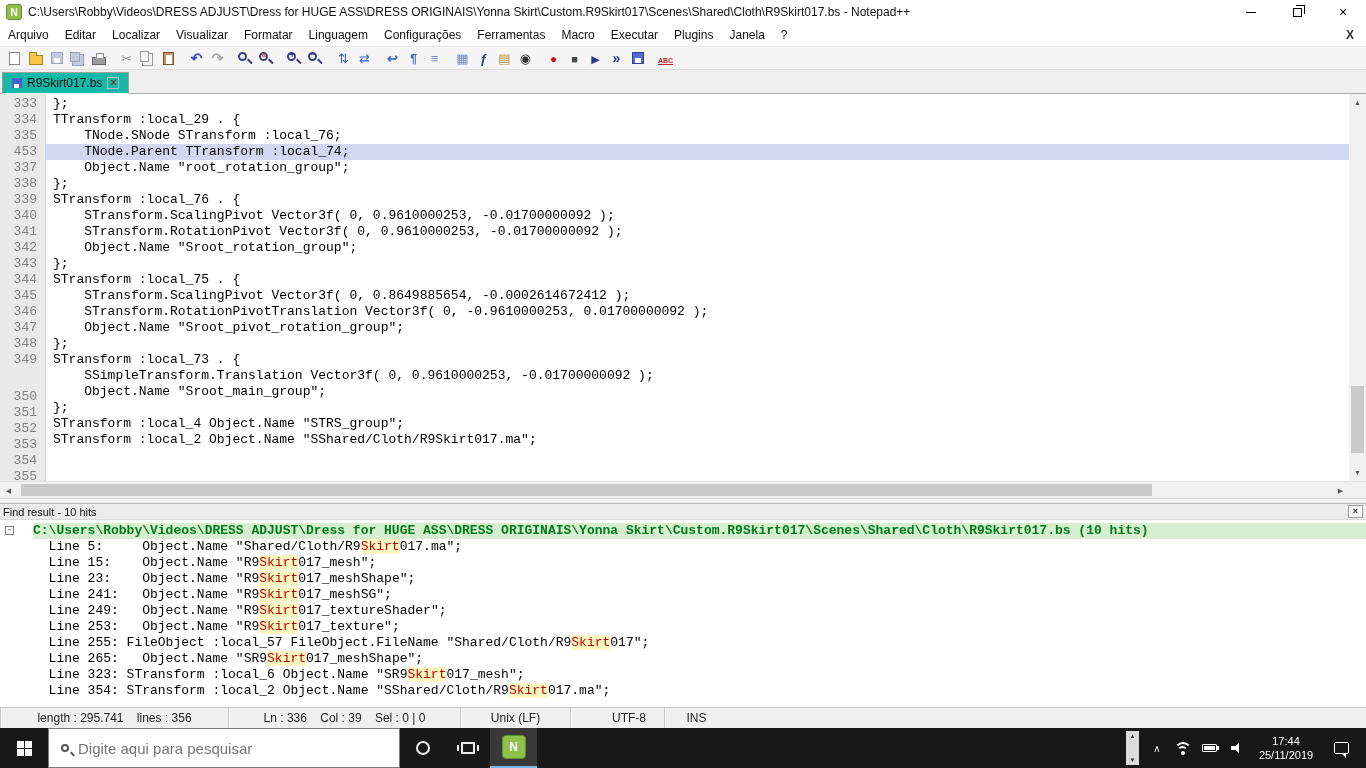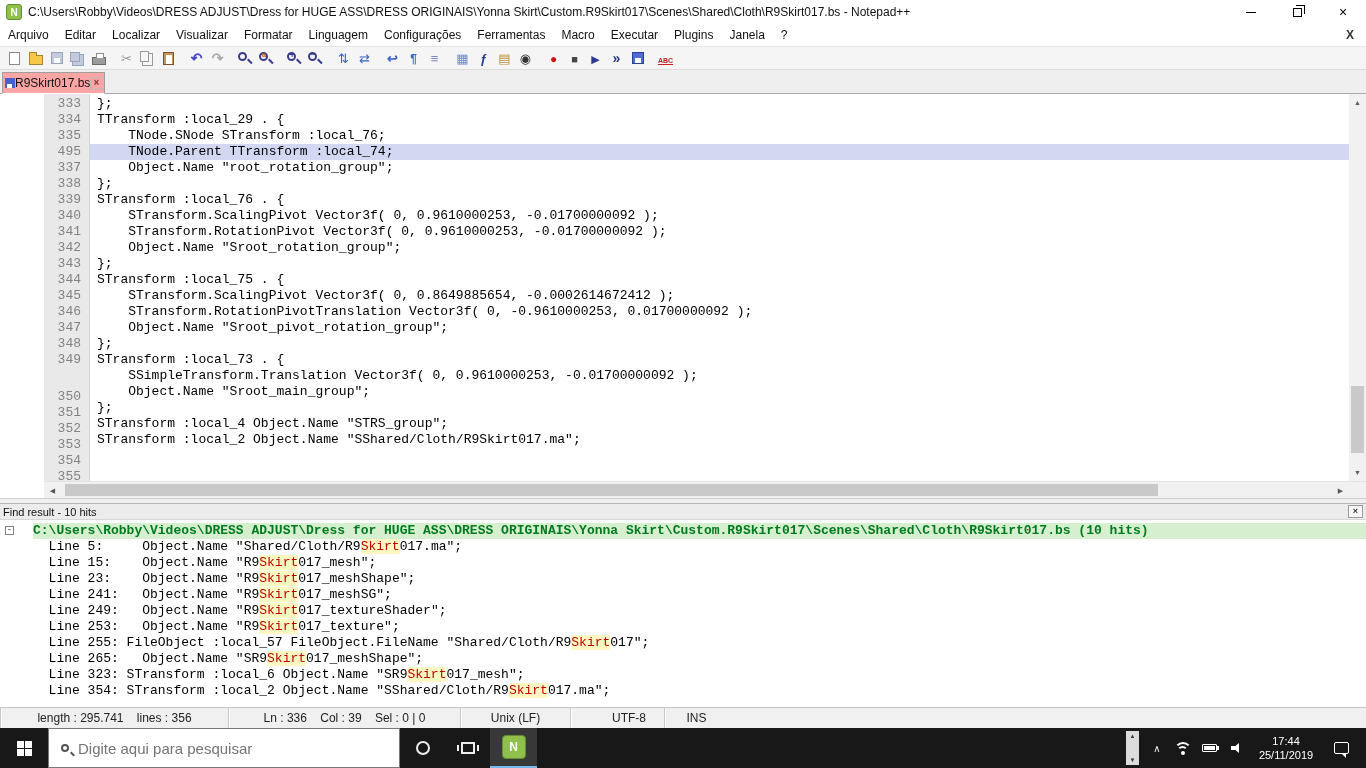--- a/index.html
+++ b/index.html
@@ -64,28 +64,28 @@
   .ic-file-browser::before { content:"▤"; color:#b8912e; font-size:13px; }
   .ic-monitoring::before { content:"◉"; color:#333; font-size:13px; }
   .ic-record-macro::before { content:"●"; color:#c81616; font-size:12px; }
   .ic-stop-macro::before { content:"■"; color:#444; font-size:11px; }
   .ic-play-macro::before { content:"▶"; color:#2b3990; font-size:11px; }
   .ic-run-multiple::before { content:"»"; color:#2b3990; font-size:14px; font-weight:bold; }
   .ic-spell-check::before { content:"ABC"; color:#c82222; font-size:7px; font-weight:bold; text-decoration:underline; letter-spacing:0; }
 
   
   .tabbar { height:24px; background:#efefef; border-bottom:1px solid #a8a8a8; display:flex; align-items:flex-end; padding-left:2px; flex:none; }
-  .tab { height:22px; margin-bottom:-1px; background:#fca5a5; border:1px solid #9f9f9f; border-bottom:1px solid #fdfdfd;
-         display:flex; align-items:center; padding:0 2px; font-size:12px; color:#111; }
+  .tab { height:22px; margin-bottom:-1px; background:#14b8a6; border:1px solid #9f9f9f; border-bottom:1px solid #fdfdfd;
+         display:flex; align-items:center; gap:5px; padding:0 9px; font-size:12px; color:#111; }
   .doc-icon { width:10px; height:10px; background:#4a5fd0; position:relative; flex:none; }
   .doc-icon::after { content:""; position:absolute; left:2px; bottom:0; width:5px; height:4px; background:#fff; }
   .tab-close { color:#8c3030; font-size:10px; font-weight:bold; border:1px solid #c9b8b8; padding:0 2px; line-height:10px; }
 
   
-  .editor-area { flex:1; display:flex; flex-direction:column; min-height:0;padding-left:44px; }
+  .editor-area { flex:1; display:flex; flex-direction:column; min-height:0; }
   .editor-main { flex:1; display:flex; min-height:0; }
   .gutter { width:46px; flex:none; background:#e9e9e9; border-right:1px solid #d5d5d5; color:#828282;
             font:13px/16px "Liberation Mono", monospace; text-align:right; padding:2px 8px 0 0; }
   .code { flex:1; font:13px/16px "Liberation Mono", monospace; color:#000; white-space:pre; overflow:hidden; padding-top:2px; }
   .code-line { height:16px; padding-left:7px; }
   .code-line.current { background:#d2d8f2; }
 
   .vscroll { width:17px; flex:none; background:#f1f1f1; display:flex; flex-direction:column; }
   .vscroll .arr, .hscroll .arr { flex:none; width:17px; height:17px; display:flex; align-items:center; justify-content:center;
                                  color:#5a5a5a; font-size:7px; }
@@ -308,21 +308,21 @@
       <span class="tab-close">×</span>
     </div>
   </div>
 
   <div class="editor-area">
     <div class="editor-main">
       <div class="gutter">
           <div style="height: 16px;">333</div>
           <div style="height: 16px;">334</div>
           <div style="height: 16px;">335</div>
-          <div style="height: 16px;">495</div>
+          <div style="height: 16px;">453</div>
           <div style="height: 16px;">337</div>
           <div style="height: 16px;">338</div>
           <div style="height: 16px;">339</div>
           <div style="height: 16px;">340</div>
           <div style="height: 16px;">341</div>
           <div style="height: 16px;">342</div>
           <div style="height: 16px;">343</div>
           <div style="height: 16px;">344</div>
           <div style="height: 16px;">345</div>
           <div style="height: 16px;">346</div>

